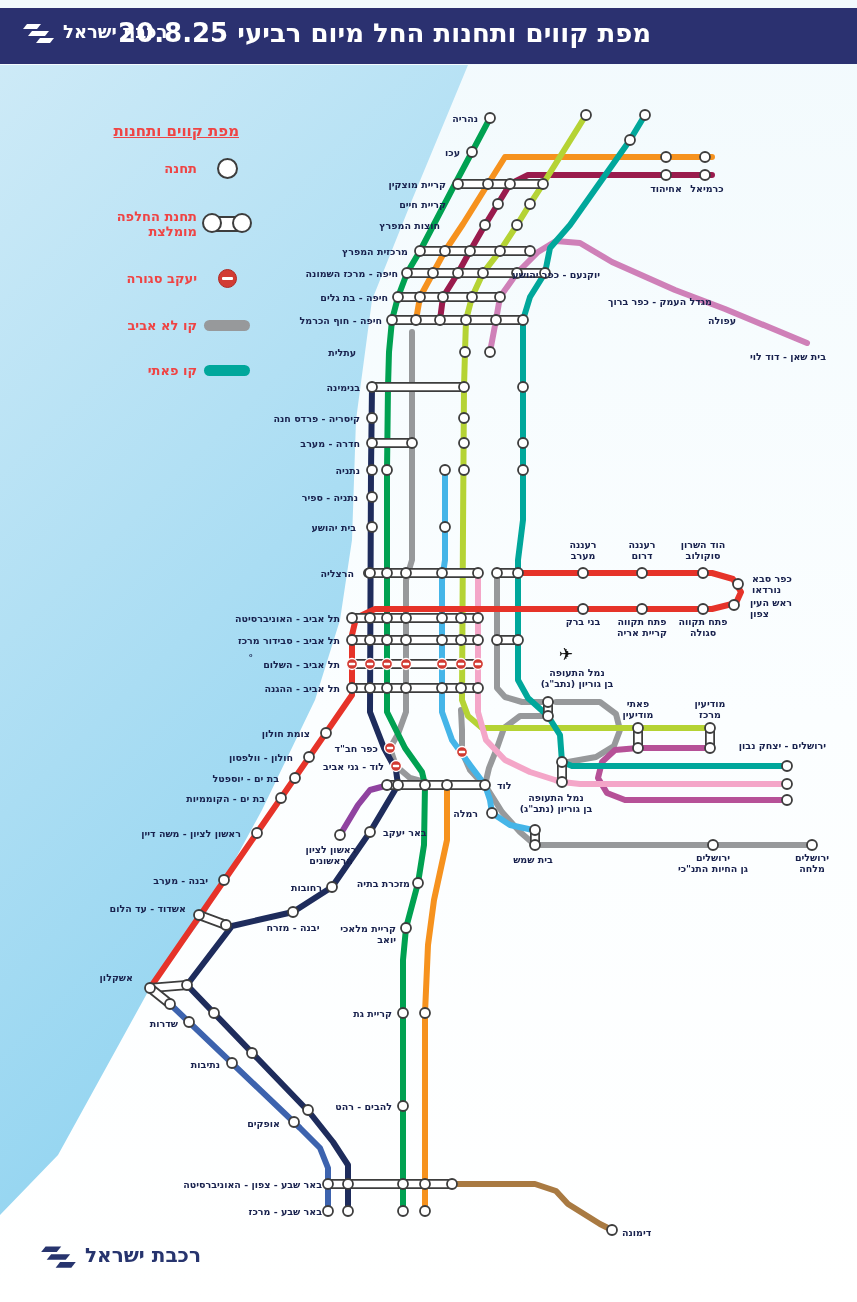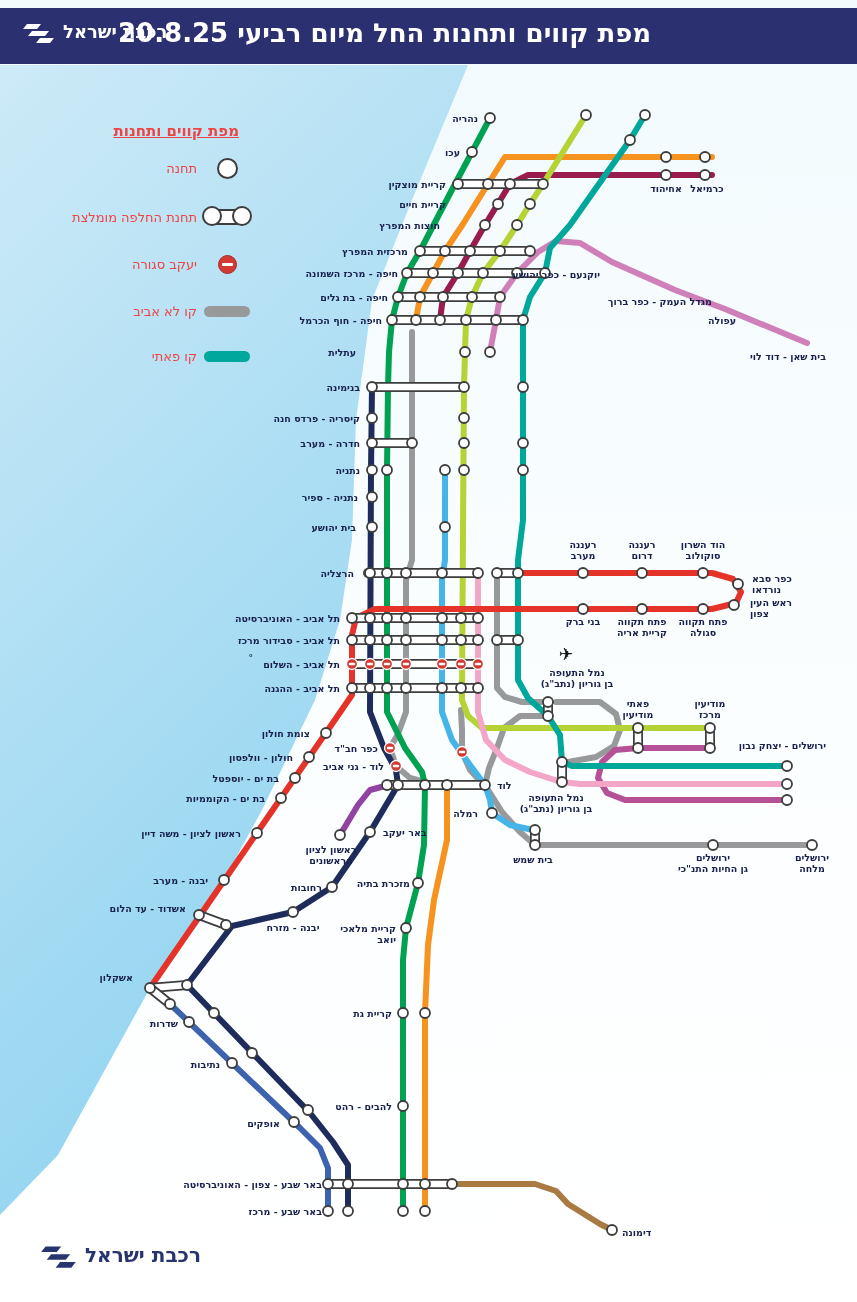--- a/index.html
+++ b/index.html
@@ -23,21 +23,21 @@
   .footer-logo .logo-text{font-size:20px;}
   .legend{
     position:absolute;left:62px;top:122px;width:195px;z-index:4;direction:rtl;
     color:#ef4444;
   }
   .legend .legend-title{
     font-weight:bold;font-size:15px;text-decoration:underline;margin-right:18px;margin-bottom:18px;
   }
   .legend-row{display:flex;align-items:center;margin-bottom:30px;}
   .legend-icon{width:60px;display:flex;justify-content:center;align-items:center;flex:0 0 60px;}
-  .legend-label{font-weight:normal;font-size:13px;text-align:left;flex:1;padding-left:2px;text-align:right;}
+  .legend-label{font-weight:bold;font-size:13px;text-align:left;flex:1;padding-left:2px;text-align:right;}
   .ic-station{width:17px;height:17px;border-radius:50%;background:#fff;border:2px solid #3d3d3d;}
   .ic-transfer{width:36px;height:12px;border:2px solid #3d3d3d;border-radius:8px;background:#fff;position:relative;}
   .ic-transfer:before,.ic-transfer:after{content:"";position:absolute;top:-5px;width:16px;height:16px;border-radius:50%;background:#fff;border:2px solid #3d3d3d;}
   .ic-transfer:before{left:-7px;}
   .ic-transfer:after{right:-7px;}
   .ic-closed{width:17px;height:17px;border-radius:50%;background:#d23b33;border:1px solid #b02a24;position:relative;}
   .ic-closed:before{content:"";position:absolute;left:3px;top:7px;width:11px;height:3px;background:#fff;border-radius:1px;}
   .ic-gray{width:46px;height:11px;border-radius:6px;background:#97999b;}
   .ic-teal{width:46px;height:11px;border-radius:6px;background:#00a79b;}
   svg#map{position:absolute;left:0;top:0;z-index:1;}

